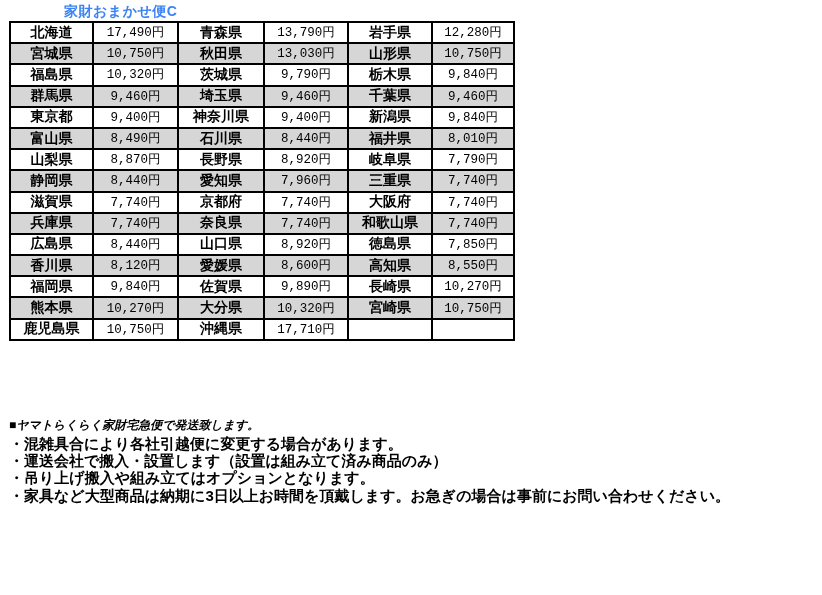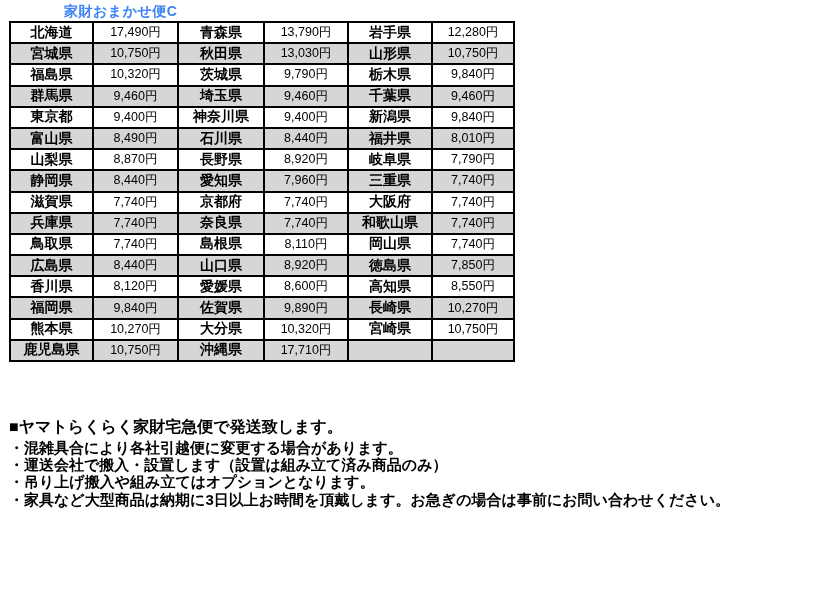--- a/index.html
+++ b/index.html
@@ -36,31 +36,32 @@
     white-space: nowrap;
     overflow: hidden;
   }
   .fee-table tr:nth-child(even) td { background: #d6d6d6; }
   .fee-table td.pref {
     font-weight: bold;
     font-size: 14px;
   }
   .fee-table td.price {
     font-size: 12.5px;
-    font-family: Liberation Sans, sans-serif;
+    font-family: Liberation Mono, monospace;
   }
   .notes {
     position: absolute;
     left: 9px; top: 417px;
     width: 810px;
   }
   .notes-heading {
-    font-size: 16px;
-    font-weight: bold;
-    white-space: nowrap;
+    font-size: 12px;
+    font-weight: bold;
+    white-space: nowrap;
+    font-style: italic;
   }
   .notes-list { margin-top: 1px; }
   .note-line {
     font-size: 15px;
     font-weight: bold;
     line-height: 17.2px;
     white-space: nowrap;
   }
   .footnote {
     margin-top: 7px;
@@ -158,28 +159,20 @@
     </tr>
     <tr>
       <td class="pref">兵庫県</td>
       <td class="price">7,740円</td>
       <td class="pref">奈良県</td>
       <td class="price">7,740円</td>
       <td class="pref">和歌山県</td>
       <td class="price">7,740円</td>
     </tr>
     <tr>
-      <td class="pref">鳥取県</td>
-      <td class="price">7,740円</td>
-      <td class="pref">島根県</td>
-      <td class="price">8,110円</td>
-      <td class="pref">岡山県</td>
-      <td class="price">7,740円</td>
-    </tr>
-    <tr>
       <td class="pref">広島県</td>
       <td class="price">8,440円</td>
       <td class="pref">山口県</td>
       <td class="price">8,920円</td>
       <td class="pref">徳島県</td>
       <td class="price">7,850円</td>
     </tr>
     <tr>
       <td class="pref">香川県</td>
       <td class="price">8,120円</td>

